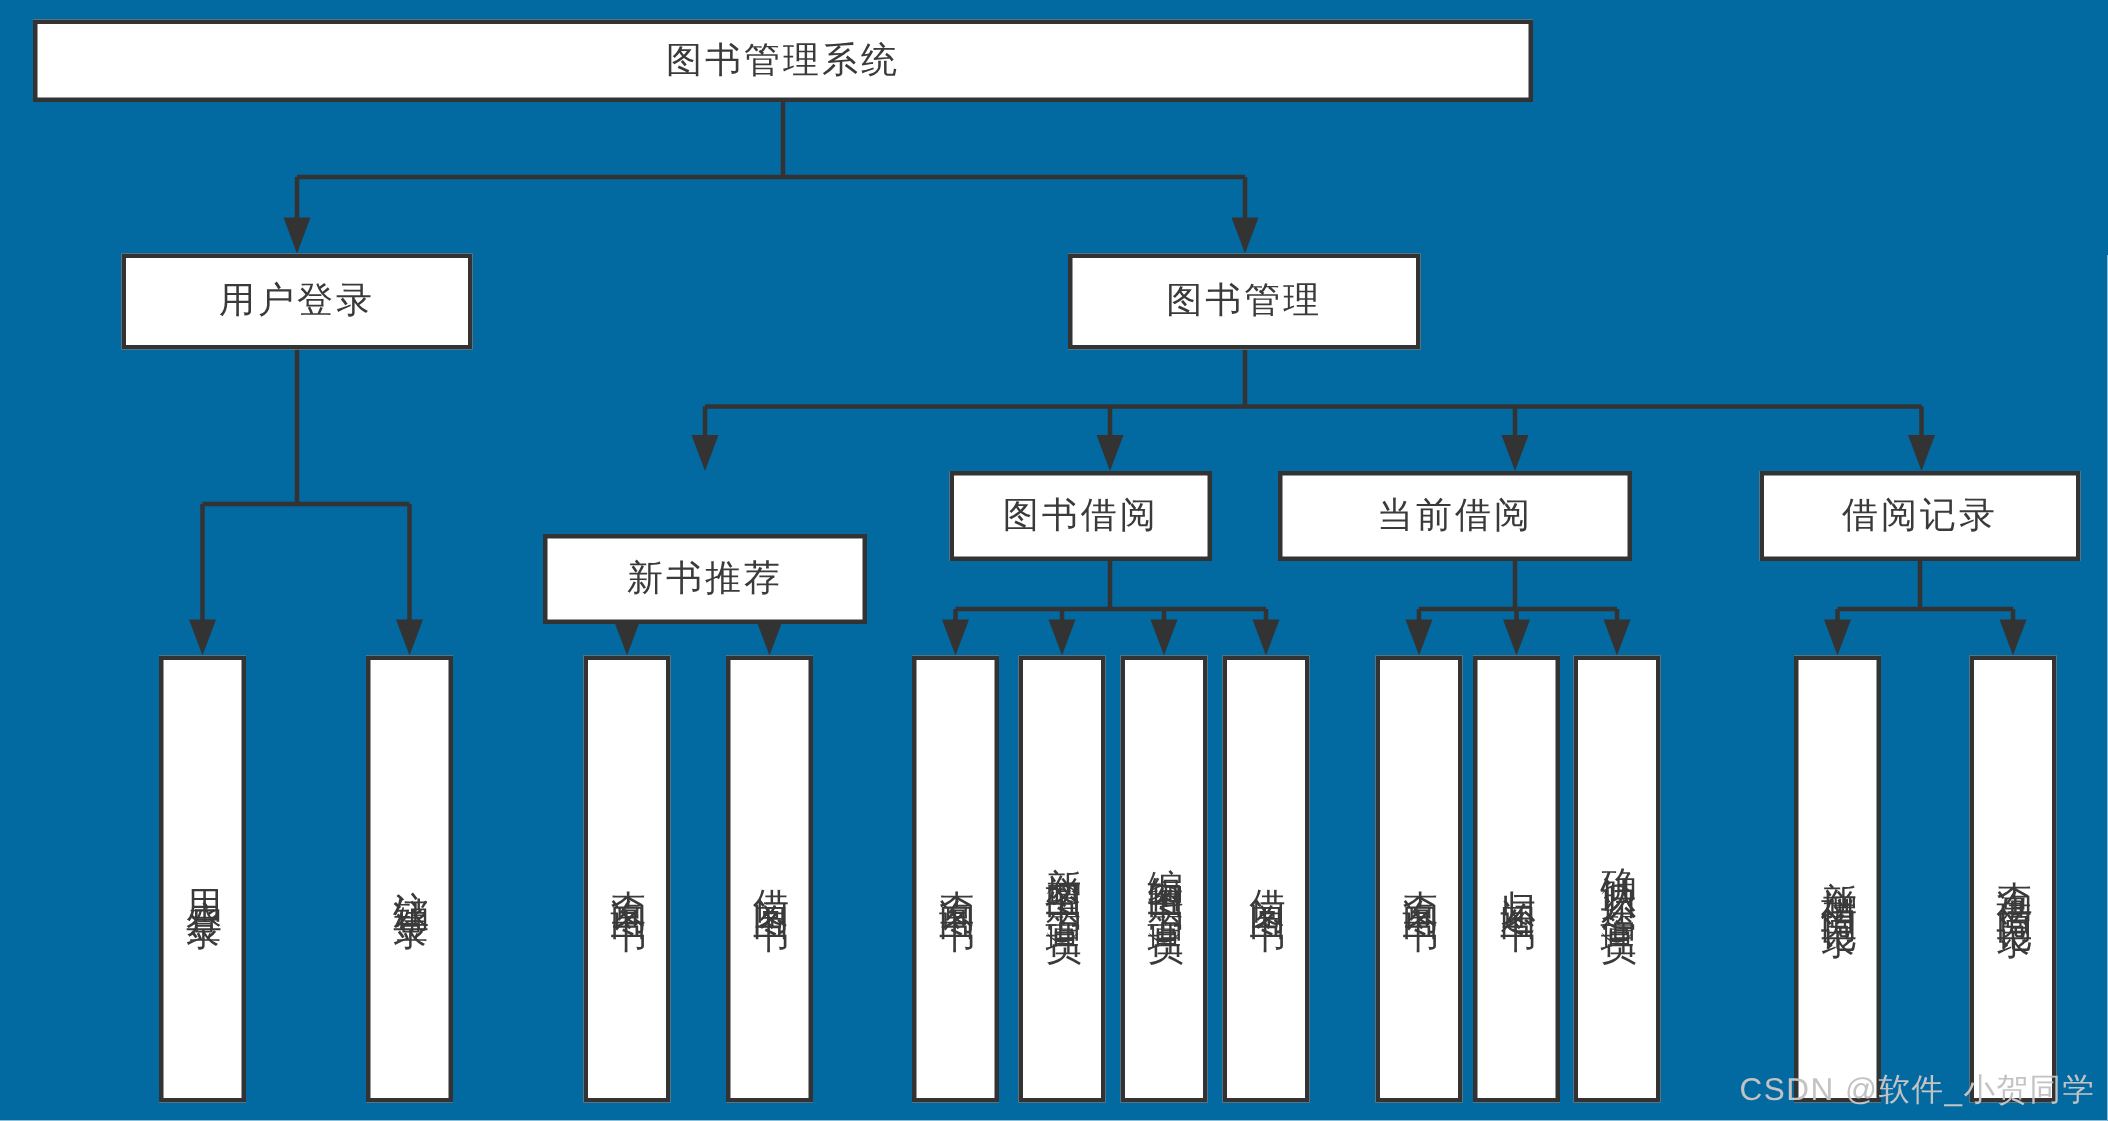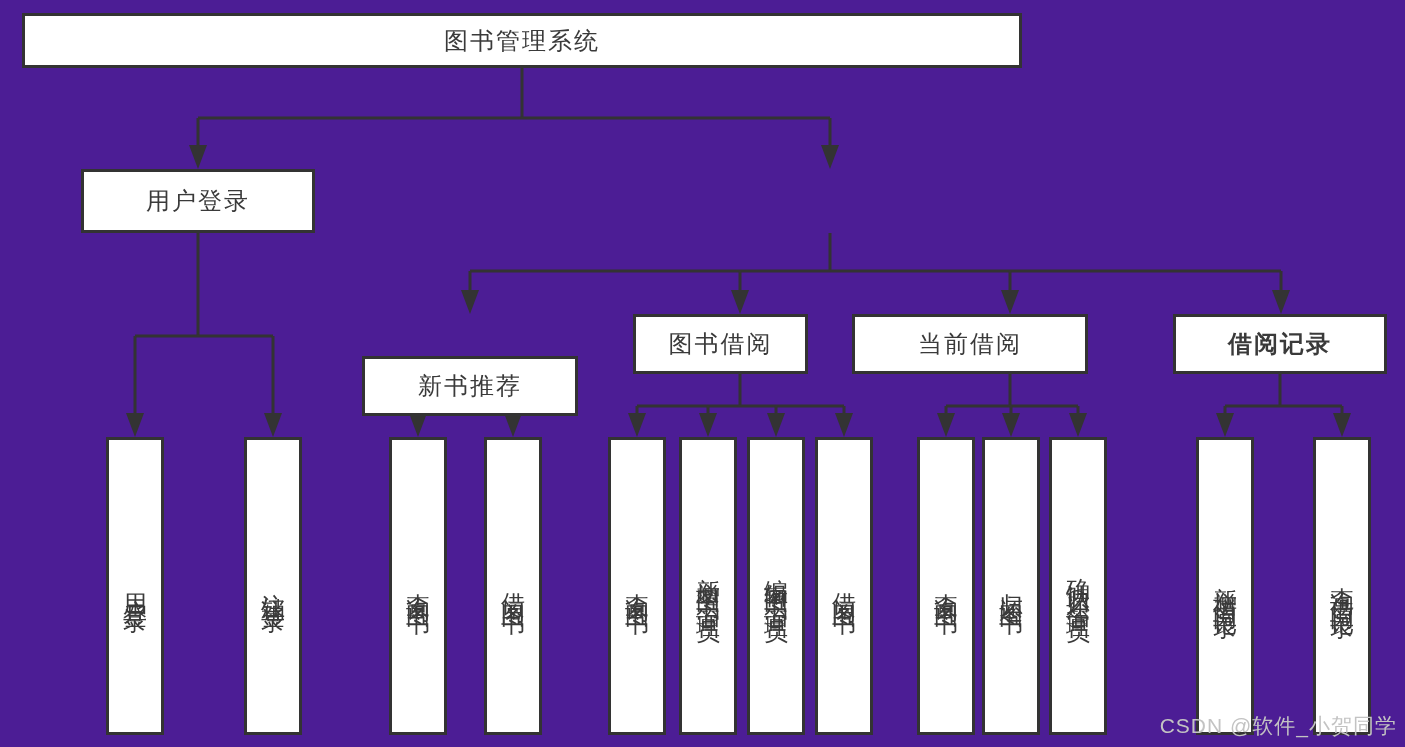--- a/index.html
+++ b/index.html
@@ -5,21 +5,21 @@
   html, body {
     margin: 0;
     padding: 0;
     background: #ffffff;
     font-family: "Liberation Sans", sans-serif;
   }
   #stage {
     position: relative;
     width: 1405px;
     height: 747px;
-    background: #4c1d95;
+    background: #0369a1;
     overflow: hidden;
   }
   #connectors {
     position: absolute;
     left: 0;
     top: 0;
     width: 1405px;
     height: 747px;
     pointer-events: none;
   }
@@ -51,21 +51,21 @@
   .lvl2 { top: 169px; height: 64px; }
   .lvl3 { top: 314px; height: 60px; }
   .leaf { top: 437px; height: 298px; width: 58px; }
 
   #n-user-login   { left: 81px;  width: 234px; }
   #n-book-mgmt    { left: 712px; width: 235px; }
 
   #n-new-book     { left: 362px;  width: 216px; margin-top: 42px; }
   #n-book-borrow  { left: 633px;  width: 175px; }
   #n-cur-borrow   { left: 852px;  width: 236px; }
-  #n-borrow-rec   { left: 1173px; width: 214px; font-weight: bold; }
+  #n-borrow-rec   { left: 1173px; width: 214px; }
 
   #lf-user-login  { left: 106px; }
   #lf-logout      { left: 244px; }
   #lf-nb-query    { left: 389px; }
   #lf-nb-borrow   { left: 484px; }
   #lf-bb-query    { left: 608px; }
   #lf-bb-add      { left: 679px; }
   #lf-bb-edit     { left: 747px; }
   #lf-bb-borrow   { left: 815px; }
   #lf-cb-query    { left: 917px; }
@@ -150,20 +150,21 @@
     <path class="cline" d="M1225,406 L1342,406"></path>
     <path class="cline" d="M1225,406 L1225,415"></path>
     <polygon class="ahead" points="1216,413 1234,413 1225,437"></polygon>
     <path class="cline" d="M1342,406 L1342,415"></path>
     <polygon class="ahead" points="1333,413 1351,413 1342,437"></polygon>
   </svg>
 
   <div class="node hbox lvl1">图书管理系统</div>
 
   <div class="node hbox lvl2" id="n-user-login">用户登录</div>
+  <div class="node hbox lvl2" id="n-book-mgmt">图书管理</div>
 
   <div class="node hbox lvl3" id="n-new-book">新书推荐</div>
   <div class="node hbox lvl3" id="n-book-borrow">图书借阅</div>
   <div class="node hbox lvl3" id="n-cur-borrow">当前借阅</div>
   <div class="node hbox lvl3" id="n-borrow-rec">借阅记录</div>
 
   <div class="node vbox leaf" id="lf-user-login">用户登录</div>
   <div class="node vbox leaf" id="lf-logout">注销登录</div>
 
   <div class="node vbox leaf" id="lf-nb-query">查询图书</div>

